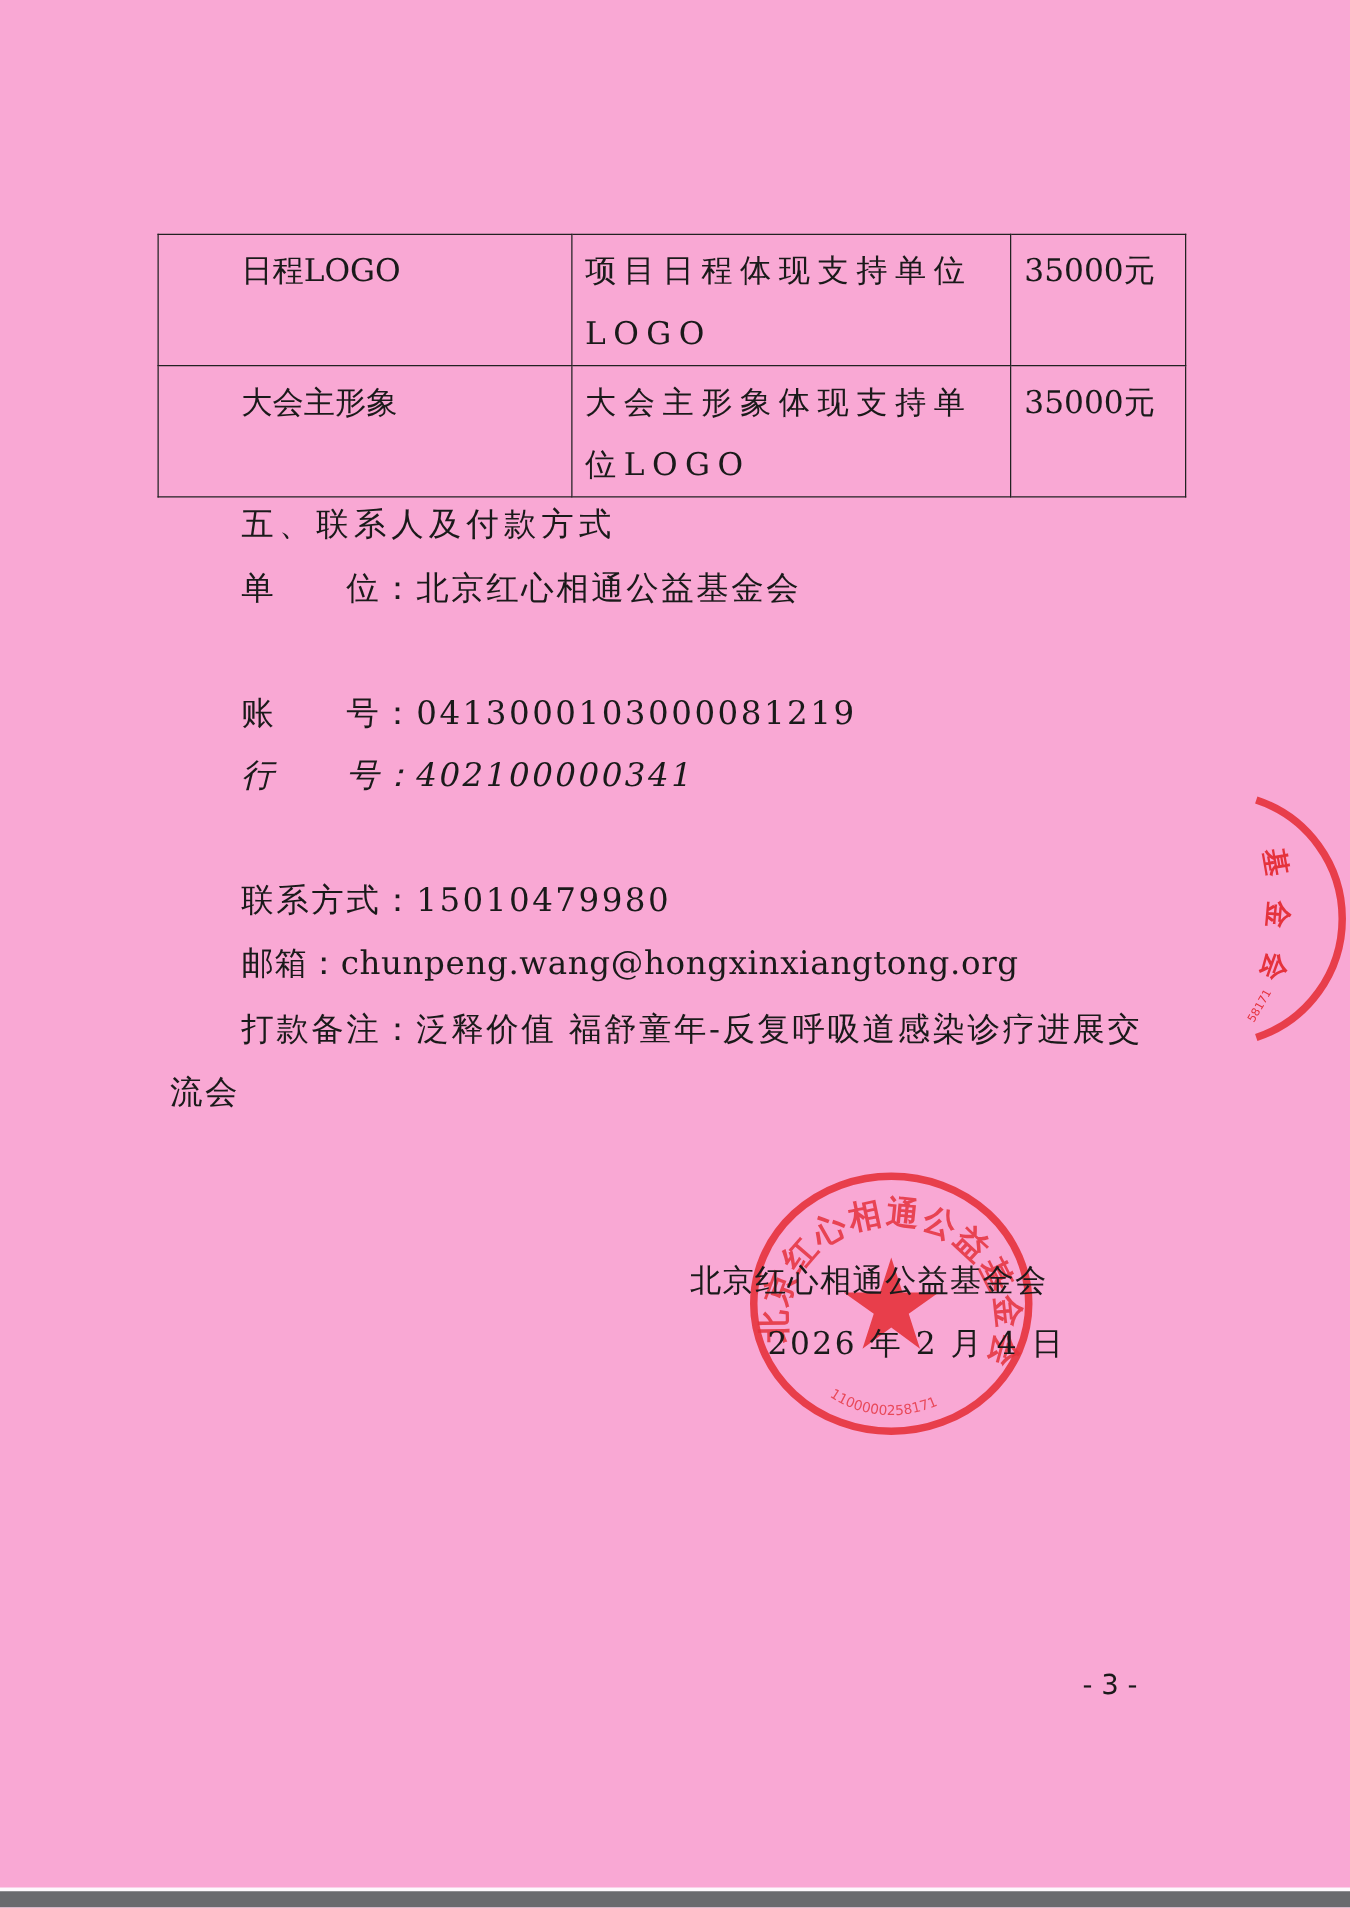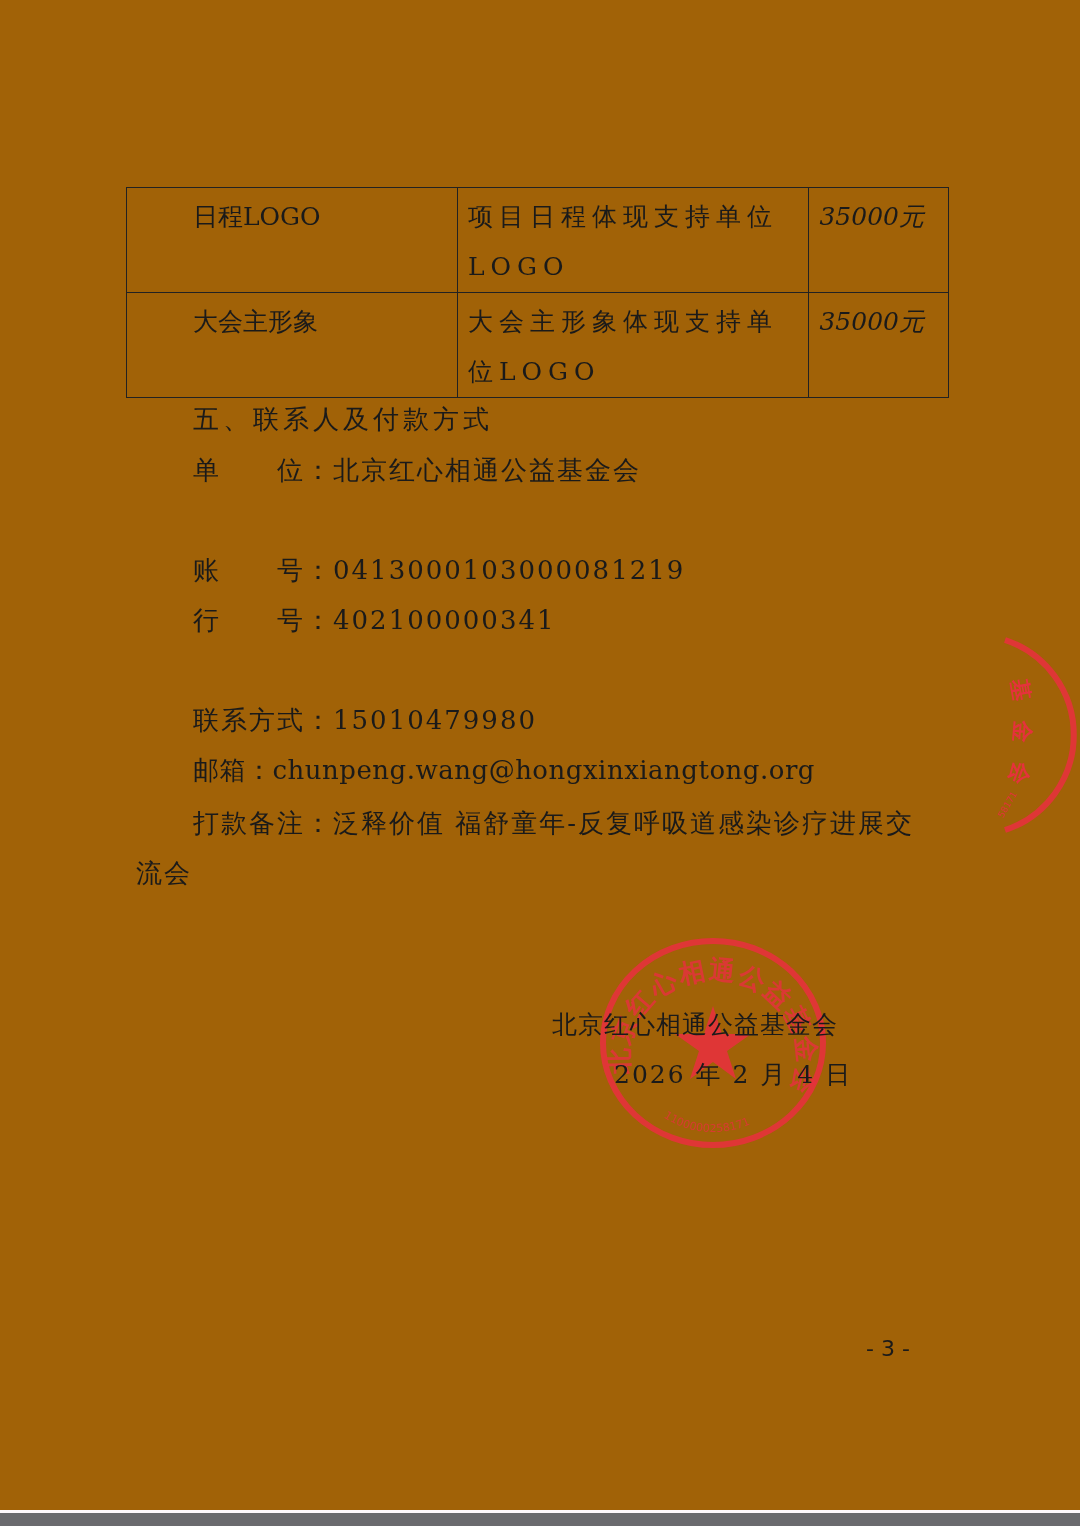--- a/index.html
+++ b/index.html
@@ -2,34 +2,34 @@
 <html><head>
   <meta charset="utf-8">
   <style>
     html, body { margin: 0; padding: 0; }
     body {
       width: 1080px; height: 1526px; position: relative; overflow: hidden;
       background: #fdf8fc;
       font-family: "DejaVu Serif", "Liberation Serif", serif;
       color: #1a1a1a;
     }
-    .page { position: absolute; left: 0; top: 0; width: 1080px; height: 1510px; background: #a16207; }
+    .page { position: absolute; left: 0; top: 0; width: 1080px; height: 1510px; background: #f9a8d4; }
     .bottom-bar { position: absolute; left: 0; top: 1513px; width: 1080px; height: 13px; background: #6a6a6e; }
 
     table.sponsor {
       position: absolute; left: 126px; top: 187px; width: 823px;
       border-collapse: collapse; table-layout: fixed;
     }
     table.sponsor td {
       border: 1.5px solid #222; vertical-align: top;
       font-size: 25px; line-height: 50px; padding: 4px 10px 0 10px;
     }
     table.sponsor td.c1 { width: 254px; padding-left: 66px; }
     table.sponsor td.c2 { width: 330px; letter-spacing: 6px; }
-    table.sponsor td.c3 { text-align: right; padding-right: 24px; font-style: italic; }
+    table.sponsor td.c3 { text-align: right; padding-right: 24px; }
     table.sponsor tr.r1 td { height: 97px; }
     table.sponsor tr.r2 td { height: 96px; }
 
     .line { position: absolute; font-size: 26px; white-space: nowrap; letter-spacing: 2px; }
     .lbl { display: inline-block; }
     .section-title { left: 193px; top: 402px; letter-spacing: 4px; }
 
     .sig-org { position: absolute; left: 552px; top: 1008px; font-size: 25px; letter-spacing: 1px; white-space: nowrap; }
     .sig-date { position: absolute; left: 614px; top: 1058px; font-size: 25px; letter-spacing: 2px; white-space: nowrap; }
 
@@ -60,21 +60,21 @@
     </table>
 
   <div class="line" style="left:193px; top:453px;">
     <span class="lbl">单　　位：</span><span>北京红心相通公益基金会</span>
   </div>
 
   <div class="line section-title">五、联系人及付款方式</div>
   <div class="line" style="left:193px; top:553px;">
     <span class="lbl">账　　号：</span><span>0413000103000081219</span>
   </div>
-  <div class="line" style="left:193px; top:603px;">
+  <div class="line" style="left:193px; top:603px;font-style:italic;">
     <span class="lbl">行　　号：</span><span>402100000341</span>
   </div>
   <div class="line" style="left:193px; top:703px;">
     <span class="lbl">联系方式：</span><span>15010479980</span>
   </div>
   <div class="line" style="left:193px; top:806px;">
     <span class="lbl">打款备注：</span><span>泛释价值 福舒童年-反复呼吸道感染诊疗进展交</span>
   </div>
   <div class="line" style="left:193px; top:753px; letter-spacing:0.5px;">
     <span class="lbl">邮箱：</span><span>chunpeng.wang@hongxinxiangtong.org</span>

